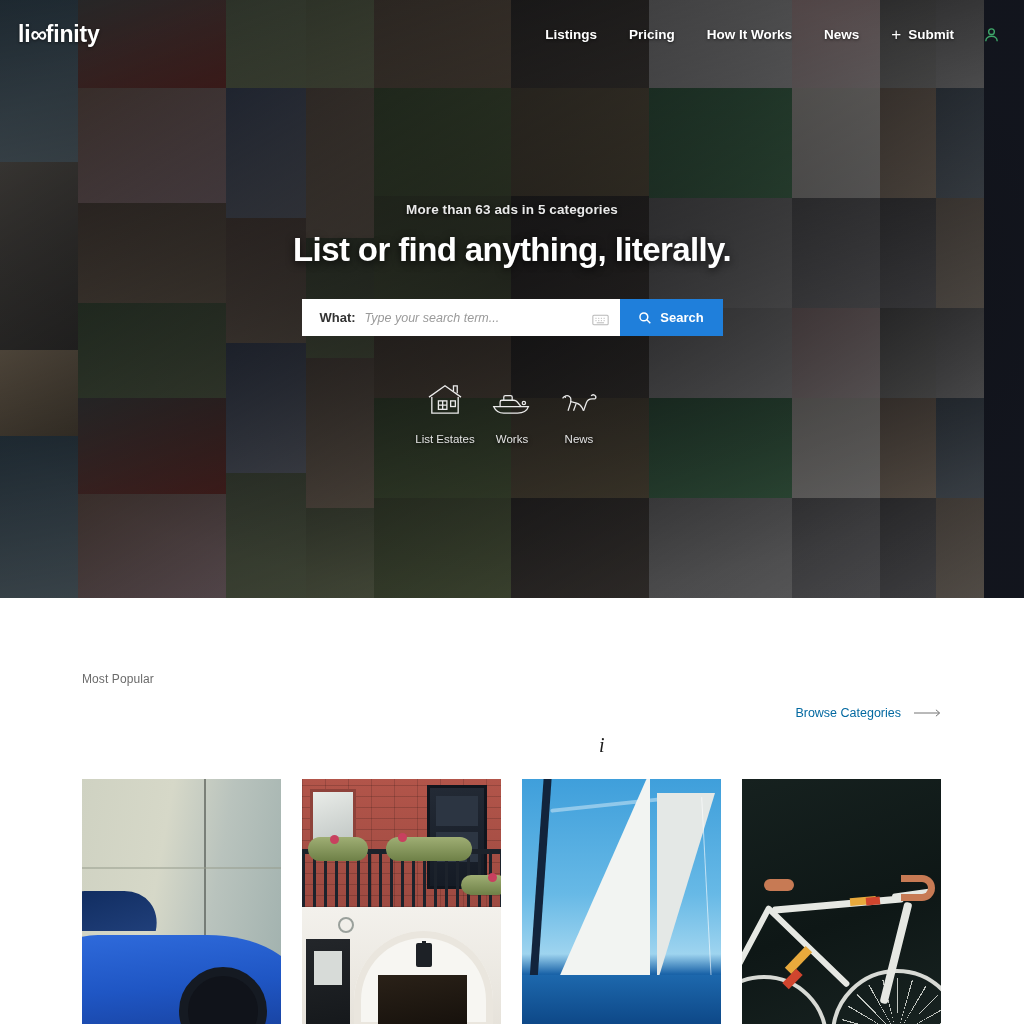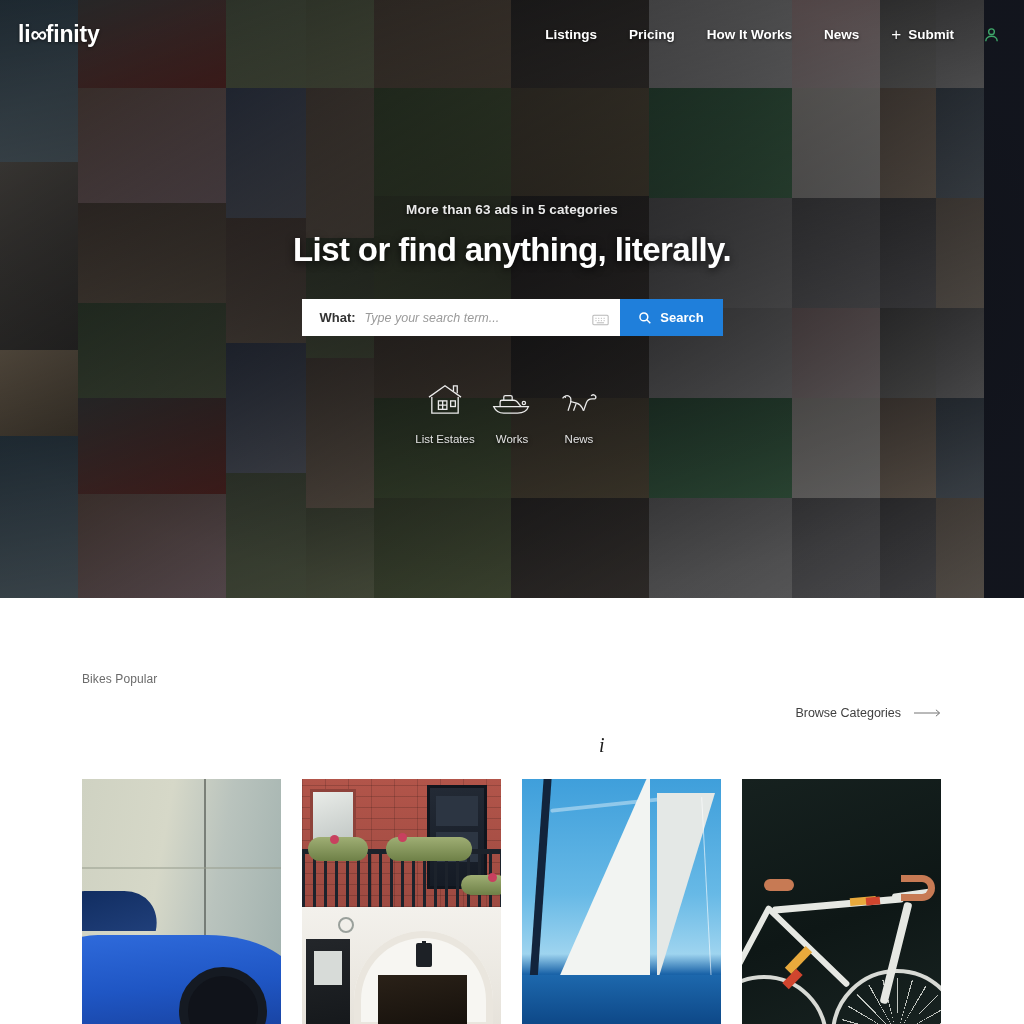--- a/index.html
+++ b/index.html
@@ -52,21 +52,21 @@
   .cat .ico{ height:34px; display:flex; align-items:flex-end; justify-content:center; }
   .cat .lbl{ margin-top:18px; color:#e3e3e3; font-size:11.5px; font-weight:500; white-space:nowrap;
              text-shadow:0 1px 4px rgba(0,0,0,.85); }
 
   
   .section{ position:relative; width:1024px; background:#fff; padding:74px 0 0; }
   .wrap{ width:860px; margin:0 auto; position:relative; }
   .eyebrow{ font-size:12px; color:#6b6b6b; font-weight:400; letter-spacing:.1px; }
   .sec-title{ margin-top:10px; font-size:27px; font-weight:700; color:#1c1c1c; letter-spacing:-.4px; }
   .browse{ position:absolute; right:0; top:34px; display:flex; align-items:center; gap:13px;
-           text-decoration:none; color:#404040; font-size:12.5px; }
+           text-decoration:none; color:#0369a1; font-size:12.5px; }
   .arrow{ width:28px; height:10px; display:block; }
   .stray{ position:absolute; left:517px; top:62px; font-size:20px; font-style:italic;
           color:#1c1c1c; font-family:"Liberation Serif", serif; }
 
   .cards{ margin-top:93px; display:flex; gap:21px; }
   .card{ width:199px; height:250px; overflow:hidden; position:relative; cursor:pointer; }
 
   
   .art{ position:absolute; inset:0; }
 
@@ -326,21 +326,21 @@
           </svg>
         </span>
         <span class="lbl">News</span>
       </div>
     </div>
   </div>
 </div>
 
 <div class="section">
   <div class="wrap">
-    <div class="eyebrow">Bikes Popular</div>
+    <div class="eyebrow">Most Popular</div>
 
     <a href="#" class="browse">
       <span>Browse Categories</span>
       <svg class="arrow" viewBox="0 0 30 10" fill="none" stroke="#6a6a6a" stroke-width="1">
         <path d="M0 5h27M23.5 1.6 27.5 5l-4 3.4"></path>
       </svg>
     </a>
 
     <div class="stray">i</div>
 

